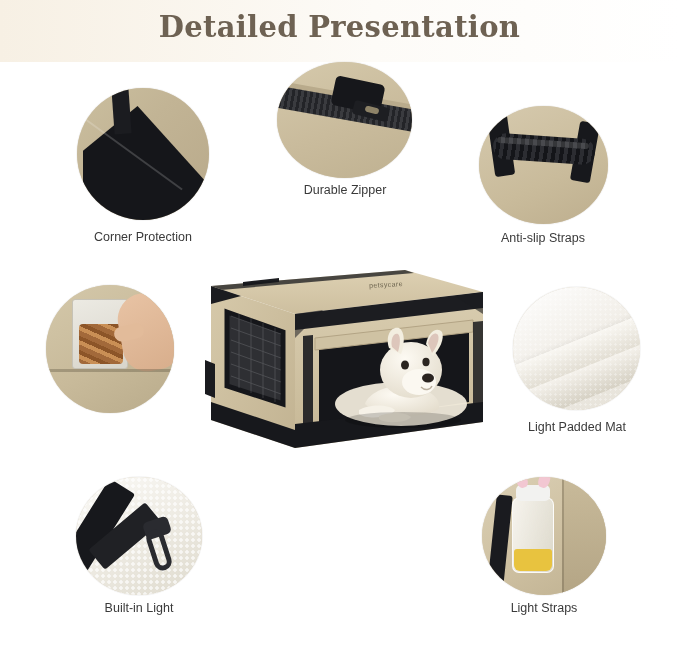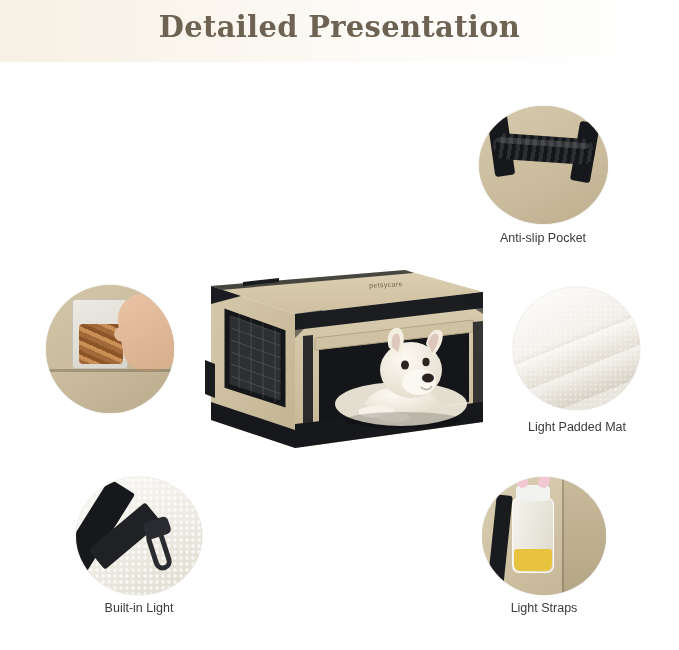--- a/index.html
+++ b/index.html
@@ -363,31 +363,51 @@
   }
 </style>
 </head>
 <body>
 
 <div id="page">
 
   <div class="header-band"></div>
   <div class="header-title">Detailed Presentation</div>
 
-
+  <div class="feature" id="f-corner">
+    <div class="thumb">
+      <div class="corner-bg"></div>
+      <div class="corner-black"></div>
+      <div class="corner-seam"></div>
+      <div class="corner-strap"></div>
+    </div>
+    <div class="caption">Corner Protection</div>
+  </div>
+
+  <div class="feature" id="f-zipper">
+    <div class="thumb">
+      <div class="zip-bg"></div>
+      <div class="zip-tape-edge"></div>
+      <div class="zip-tape"></div>
+      <div class="zip-pull"></div>
+      <div class="zip-tab"></div>
+      <div class="zip-hole"></div>
+    </div>
+    <div class="caption">Durable Zipper</div>
+  </div>
 
   <div class="feature" id="f-handle">
     <div class="thumb">
       <div class="handle-bg"></div>
       <div class="handle-strap-l"></div>
       <div class="handle-strap-r"></div>
       <div class="handle-bar"></div>
       <div class="handle-shine"></div>
     </div>
-    <div class="caption">Anti-slip Pocket</div>
+    <div class="caption">Anti-slip Straps</div>
   </div>
 
   <div class="feature" id="f-pocket">
     <div class="thumb">
       <div class="pocket-bg"></div>
       <div class="pocket-bag">
         <div class="pocket-treats"></div>
       </div>
       <div class="pocket-hand"></div>
       <div class="pocket-finger"></div>

